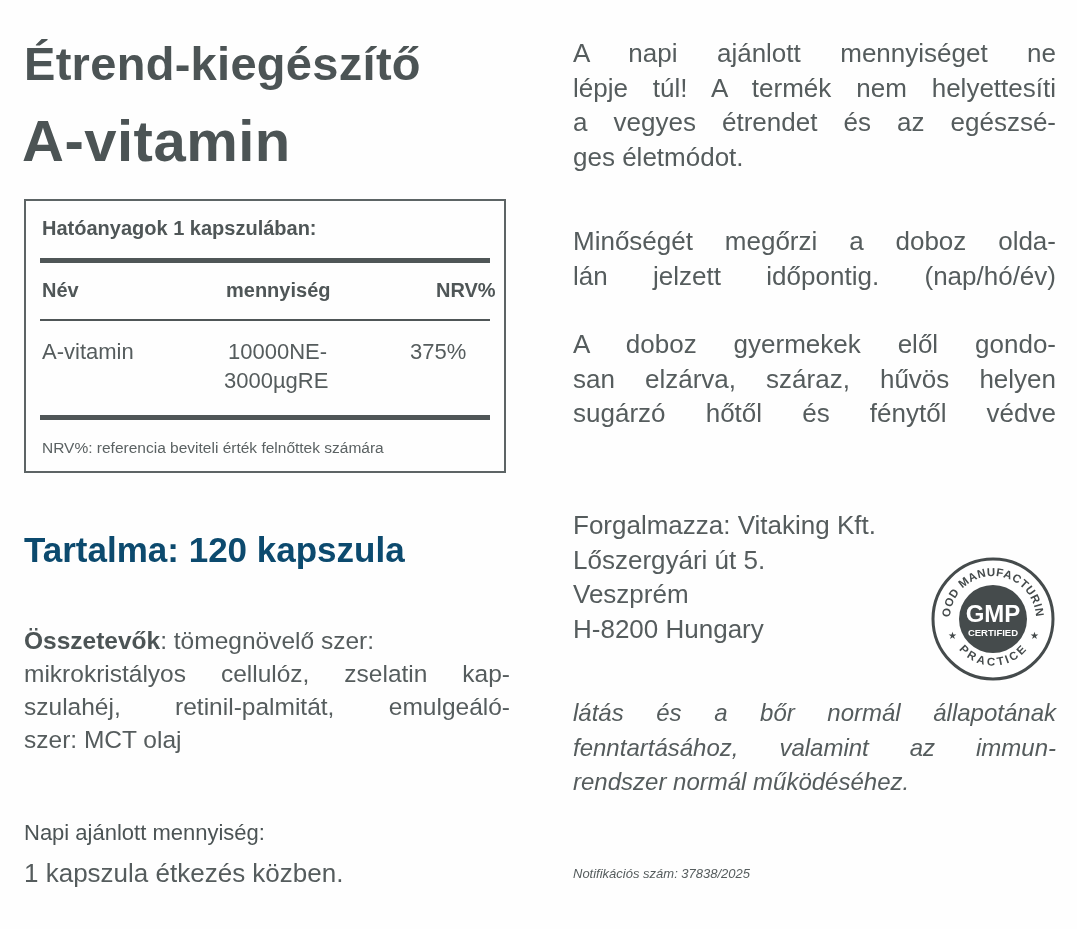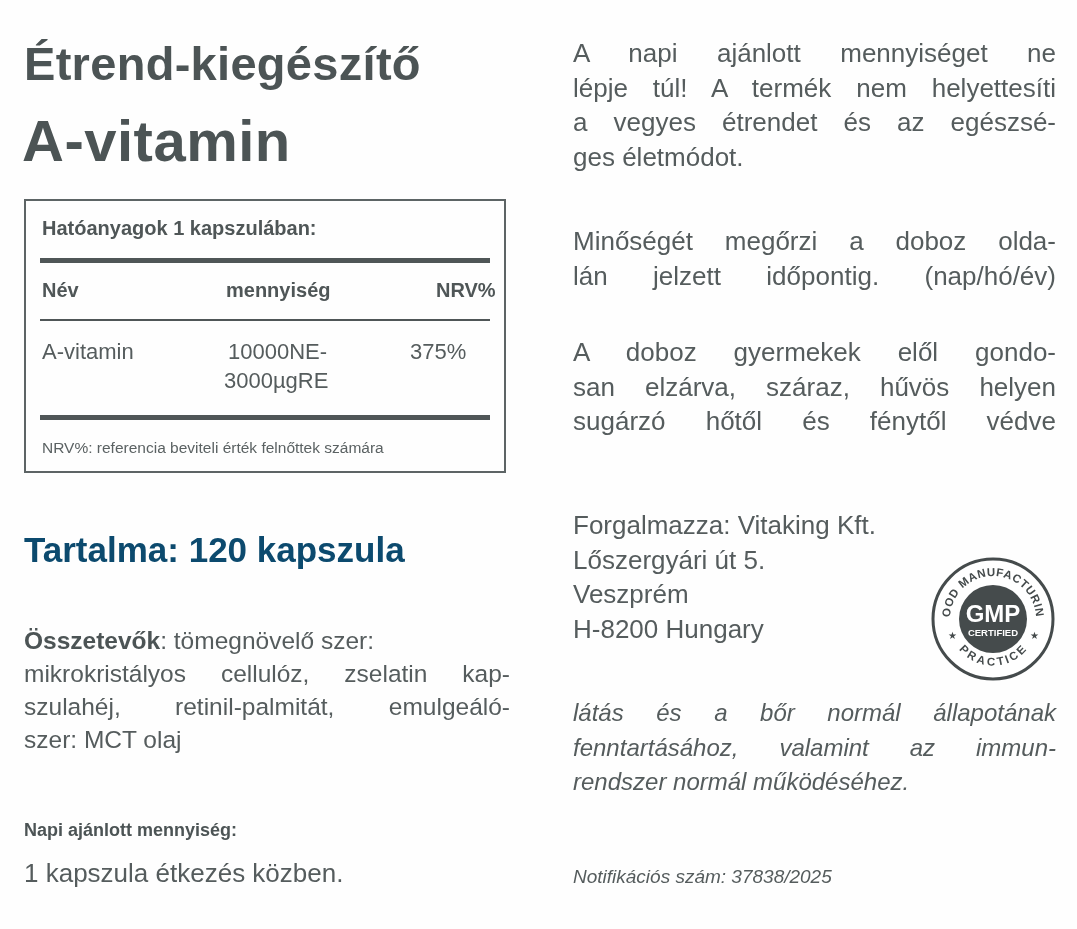--- a/index.html
+++ b/index.html
@@ -17,34 +17,34 @@
     .rule-thin { left: 14px; width: 450px; height: 2px; background: #4f5657; }
     .th { top: 78px; font-size: 20px; font-weight: bold; color: #4f5657; white-space: nowrap; }
     .td { top: 136px; font-size: 22px; color: #555c5d; line-height: 29px; white-space: nowrap; }
     .box-note { left: 16px; top: 238px; font-size: 15.5px; color: #5b6263; white-space: nowrap; }
 
     .content-h { left: 24px; top: 530px; font-size: 35px; font-weight: bold; color: #0c4a6e; white-space: nowrap; }
 
     .ingredients { left: 24px; top: 624px; width: 486px; font-size: 24.5px; line-height: 33px; color: #555c5d; text-align: justify; }
     .ingredients b { color: #4c5455; }
 
-    .dose-h { left: 24px; top: 820px; font-size: 18px; font-weight: bold; color: #4c5455; white-space: nowrap; }
+    .dose-h { left: 24px; top: 820px; font-size: 22px; font-weight: normal; color: #4c5455; white-space: nowrap; }
     .dose-t { left: 24px; top: 858px; font-size: 26px; color: #555c5d; white-space: nowrap; }
 
     .rp { left: 573px; width: 483px; font-size: 26px; line-height: 34.5px; color: #555c5d; text-align: justify; }
     .rp .ln { display: block; text-align: justify; text-align-last: justify; white-space: nowrap; }
     .rp .ln.last { text-align-last: left; }
     .p1 { top: 36px; }
     .p2 { top: 224px; }
-    .p3 { top: 335px; }
+    .p3 { top: 327px; }
     .addr { left: 573px; top: 508px; font-size: 26px; line-height: 34.5px; color: #555c5d; white-space: nowrap; }
     .claim { left: 573px; top: 696px; width: 483px; font-size: 24px; line-height: 34.5px; font-style: italic; color: #555c5d; }
     .claim .ln { display: block; text-align: justify; text-align-last: justify; white-space: nowrap; }
     .claim .ln.last { text-align-last: left; }
-    .notif { left: 573px; top: 866px; font-size: 19px; font-style: italic; color: #555c5d; white-space: nowrap; }
+    .notif { left: 573px; top: 866px; font-size: 13px; font-style: italic; color: #555c5d; white-space: nowrap; }
 
     .gmp { left: 930px; top: 556px; width: 126px; height: 126px; }
   </style>
 </head>
 <body>
 
 <div class="abs title1">Étrend-kiegészítő</div>
 <div class="abs title2">A-vitamin</div>
 
 <div class="abs box">

